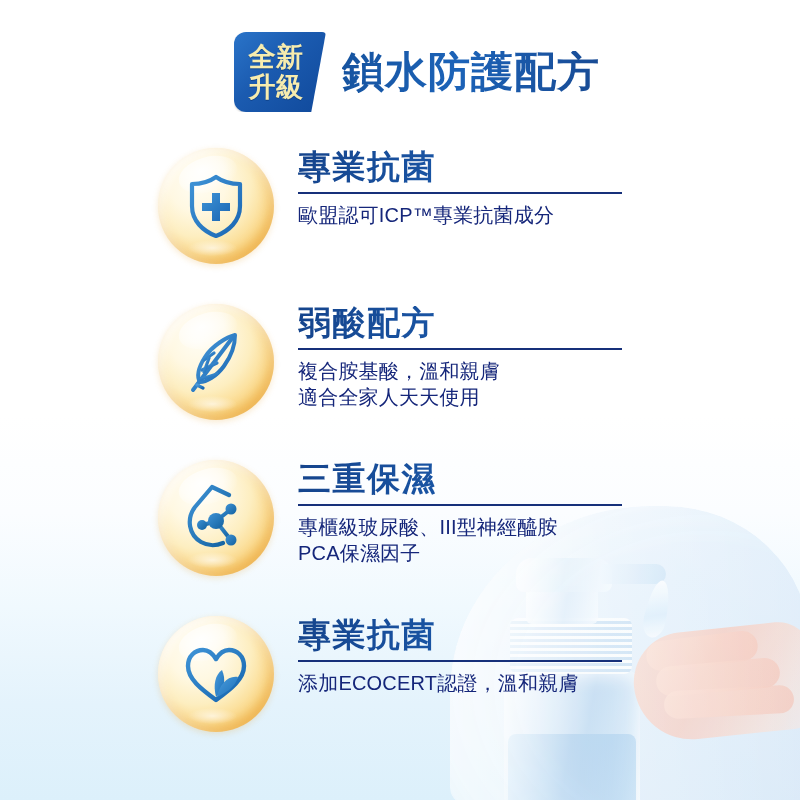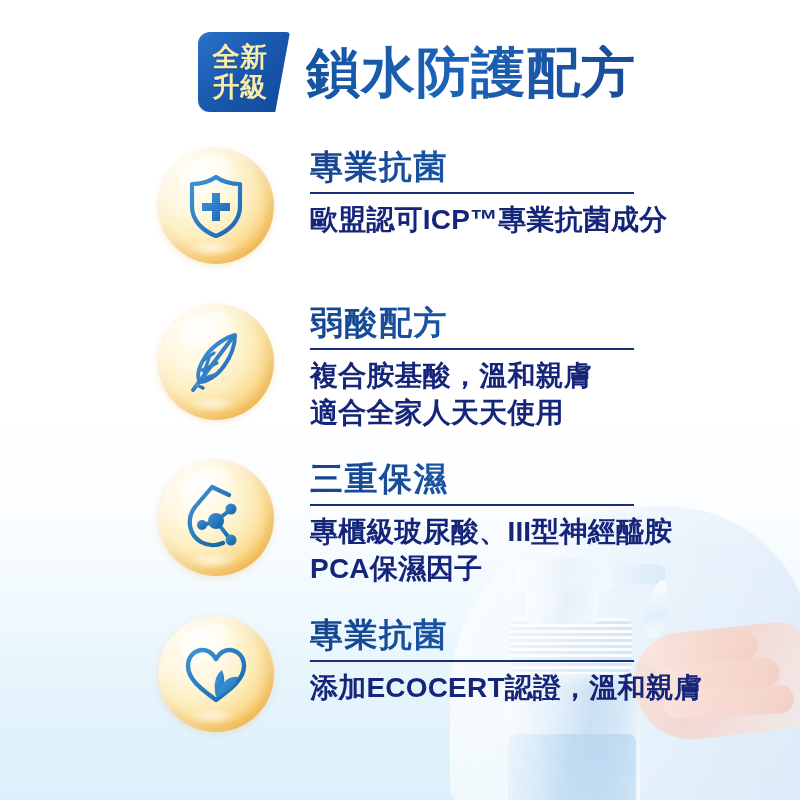--- a/index.html
+++ b/index.html
@@ -211,21 +211,21 @@
   .badge-line {
     font-size: 27px;
     font-weight: bold;
     line-height: 1.04;
     color: #f7ecae;
     letter-spacing: .5px;
     text-shadow: 0 1px 0 rgba(10,50,110,.55);
     padding-right: 8px;
   }
   .main-title {
-    font-size: 54px;
+    font-size: 42px;
     font-weight: bold;
     letter-spacing: 1px;
     line-height: 1;
     background: linear-gradient(100deg, #16539f 0%, #1c63b8 45%, #184a93 100%);
     -webkit-background-clip: text;
     background-clip: text;
     color: transparent;
     white-space: nowrap;
   }
 
@@ -300,47 +300,45 @@
     align-items: center;
     justify-content: center;
   }
   .bubble-icon svg { display: block; }
 
   .feature-text {
     flex: 1 1 auto;
     min-width: 0;
     padding-top: 4px;
     max-width: 332px;
-    margin-left: 12px;
   }
   .feature-title {
     font-size: 33px;
     font-weight: bold;
     line-height: 1.06;
     letter-spacing: 1.5px;
     background: linear-gradient(100deg, #15448c 0%, #1a59ab 55%, #1f6fc4 100%);
     -webkit-background-clip: text;
     background-clip: text;
     color: transparent;
     white-space: nowrap;
   }
   .feature-divider {
     margin-top: 7px;
     width: 324px;
     height: 2px;
     background: #16307a;
   }
   .feature-desc {
     margin-top: 8px;
-    font-size: 28px;
+    font-size: 20px;
     line-height: 1.32;
     color: #15267a;
     letter-spacing: .2px;
     white-space: nowrap;
-    font-weight: bold;
   }
 </style>
 </head>
 <body>
 
 <div id="poster">
 
   <div class="photo-layer">
     <div class="photo-mask">
       <div class="bottle-body"></div>

